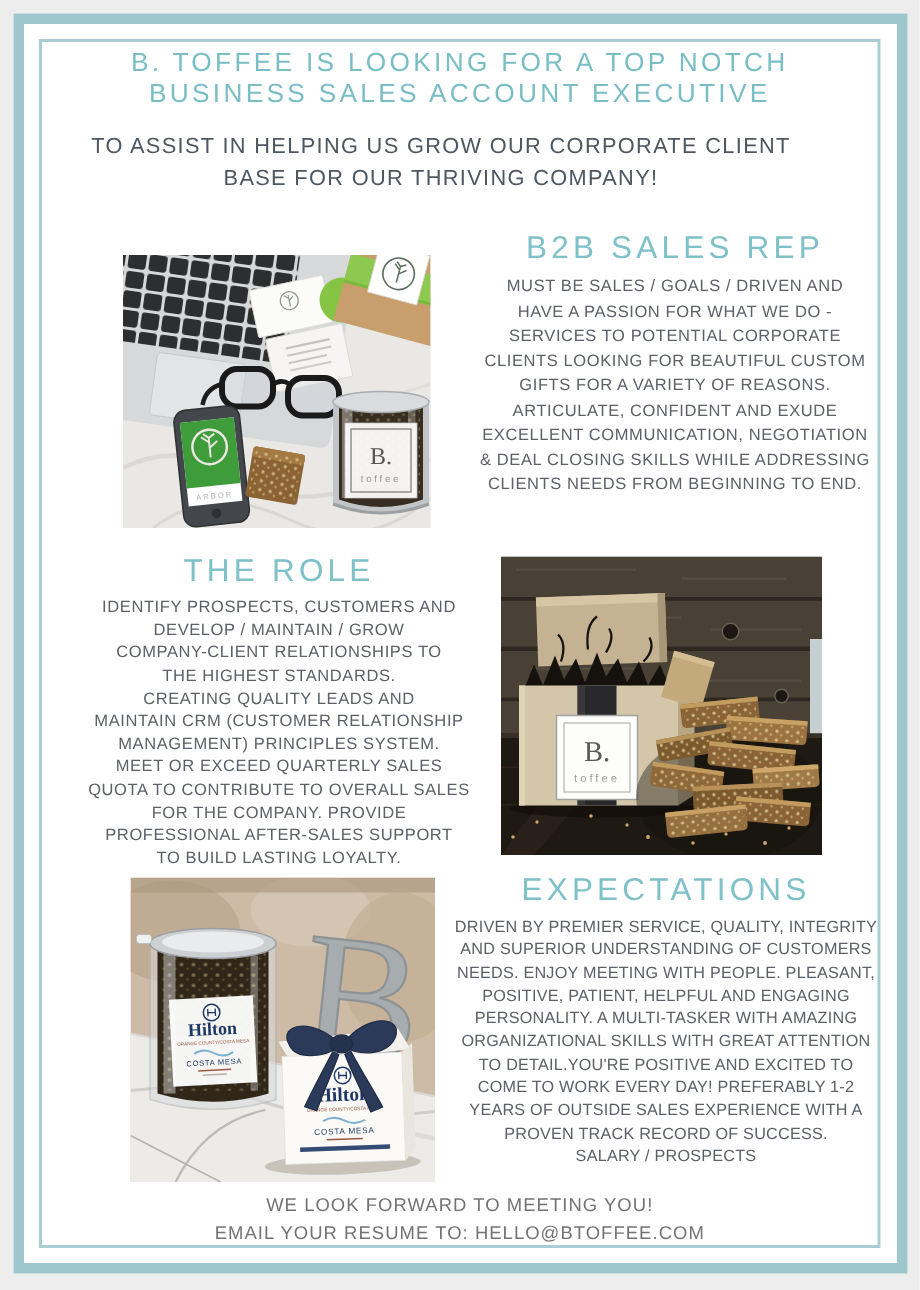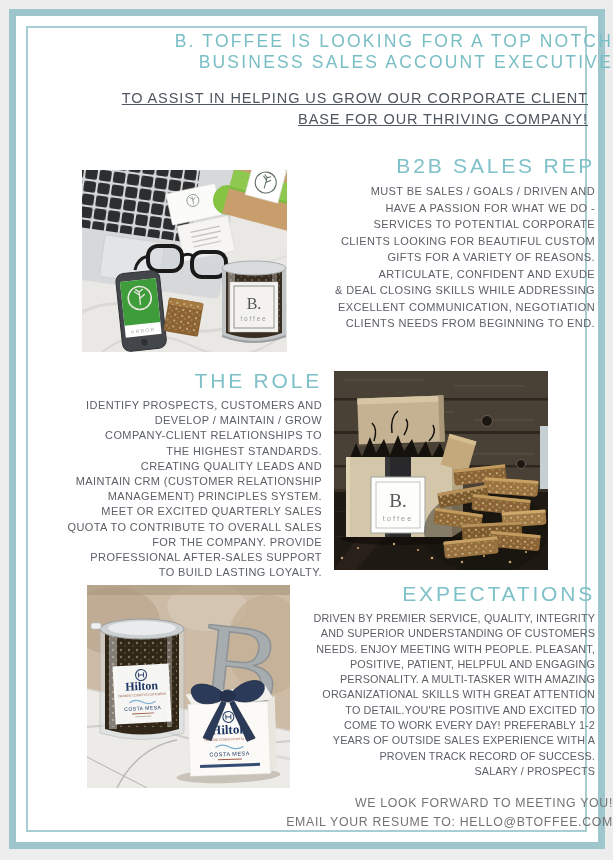--- a/index.html
+++ b/index.html
@@ -12,30 +12,30 @@
   .page{position:relative;width:613px;height:860px;overflow:hidden;background:#ededee;}
   .card{
     position:absolute;left:9px;top:9px;width:596px;height:840px;
     background:#ffffff;border:7px solid #9dc7cd;box-sizing:border-box;
   }
   .inner-frame{
     position:absolute;left:26px;top:26px;width:561px;height:806px;
     border:2px solid #a8cdd3;box-sizing:border-box;pointer-events:none;
   }
   .abs{position:absolute;}
-  .center{text-align:right;}
+  .center{text-align:center;}
   .title{
     left:0;top:31px;width:613px;
     color:#79bec5;font-size:17.5px;line-height:21px;
     letter-spacing:2.2px;font-weight:400;
   }
   .subtitle{
     left:0;top:88px;width:588px;
     color:#4e565f;font-size:14.5px;line-height:20.5px;
-    letter-spacing:0.9px;font-weight:400;text-decoration:underline;
+    letter-spacing:0.9px;font-weight:400;
   }
   .section-title{
     color:#7fc1c8;font-size:21px;line-height:26px;
     letter-spacing:2.8px;font-weight:400;margin:0 0 4px 0;
   }
   .body-lines div{white-space:nowrap;color:#5c6067;}
   .b2b-block{left:305px;top:153px;width:290px;}
   .b2b-block .body-lines{font-size:11px;line-height:16.5px;letter-spacing:0.4px;}
   .role-block{left:50px;top:368px;width:272px;}
   .role-block .body-lines{font-size:11px;line-height:15.2px;letter-spacing:0.4px;}
@@ -148,37 +148,37 @@
 
   <div class="abs b2b-block center">
     <div class="section-title">B2B SALES REP</div>
     <div class="body-lines">
         <div>MUST BE SALES / GOALS / DRIVEN AND</div>
         <div>HAVE A PASSION FOR WHAT WE DO -</div>
         <div>SERVICES TO POTENTIAL CORPORATE</div>
         <div>CLIENTS LOOKING FOR BEAUTIFUL CUSTOM</div>
         <div>GIFTS FOR A VARIETY OF REASONS.</div>
         <div>ARTICULATE, CONFIDENT AND EXUDE</div>
+        <div>EXCELLENT COMMUNICATION, NEGOTIATION</div>
         <div>&amp; DEAL CLOSING SKILLS WHILE ADDRESSING</div>
-        <div>EXCELLENT COMMUNICATION, NEGOTIATION</div>
         <div>CLIENTS NEEDS FROM BEGINNING TO END.</div>
       </div>
   </div>
 
   <div class="abs role-block center">
     <div class="section-title">THE ROLE</div>
     <div class="body-lines">
         <div>IDENTIFY PROSPECTS, CUSTOMERS AND</div>
         <div>DEVELOP / MAINTAIN / GROW</div>
         <div>COMPANY-CLIENT RELATIONSHIPS TO</div>
         <div>THE HIGHEST STANDARDS.</div>
         <div>CREATING QUALITY LEADS AND</div>
         <div>MAINTAIN CRM (CUSTOMER RELATIONSHIP</div>
         <div>MANAGEMENT) PRINCIPLES SYSTEM.</div>
-        <div>MEET OR EXCITED QUARTERLY SALES</div>
+        <div>MEET OR EXCEED QUARTERLY SALES</div>
         <div>QUOTA TO CONTRIBUTE TO OVERALL SALES</div>
         <div>FOR THE COMPANY. PROVIDE</div>
         <div>PROFESSIONAL AFTER-SALES SUPPORT</div>
         <div>TO BUILD LASTING LOYALTY.</div>
       </div>
   </div>
 
   <div class="abs photo photo2">
     <svg width="214" height="199" viewBox="0 0 214 199" xmlns="http://www.w3.org/2000/svg">
       <g>

